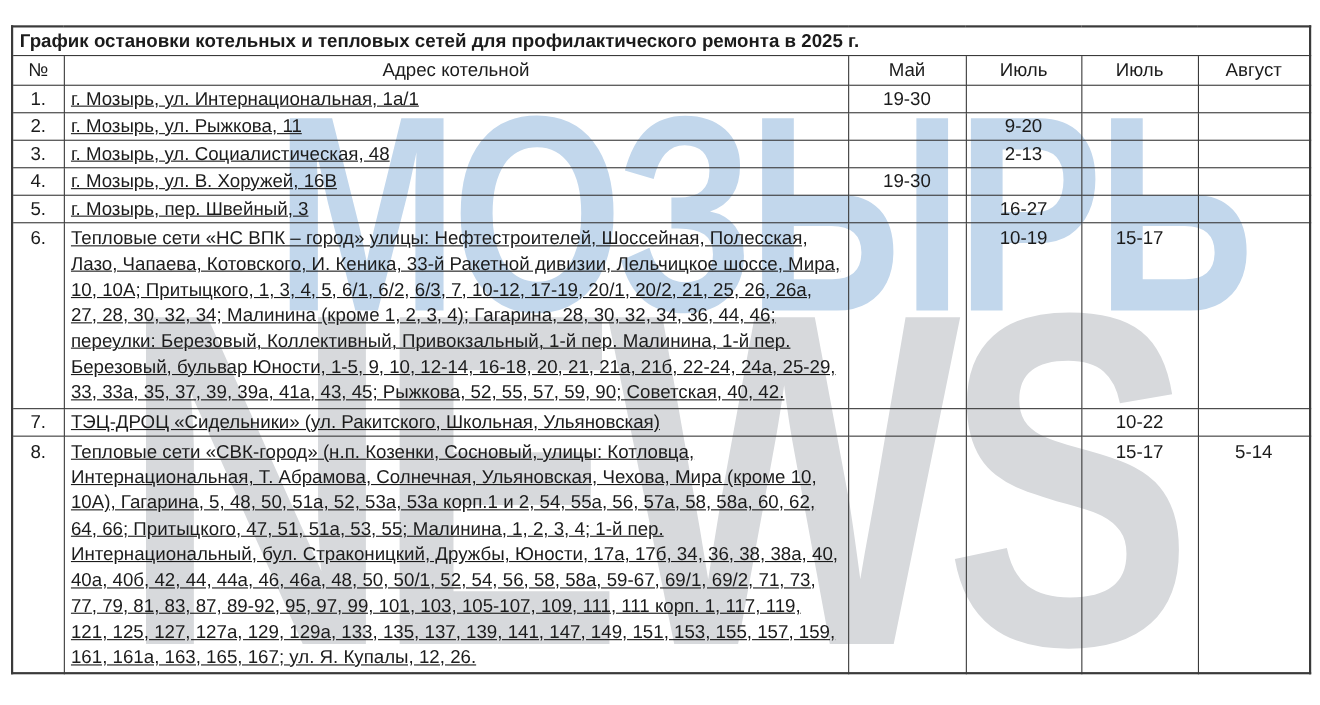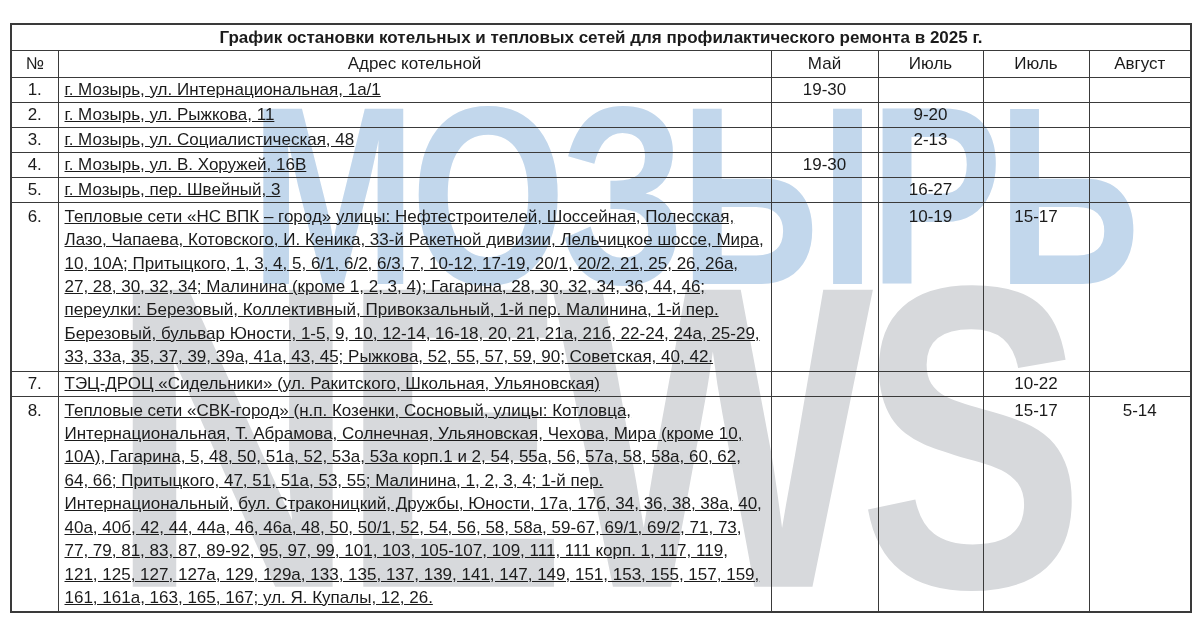--- a/index.html
+++ b/index.html
@@ -35,21 +35,21 @@
   table.sched td{
     border:1.5px solid #3a3a3a;
     padding:1px 6px;
     vertical-align:top;
     font-size:17px;
     line-height:23.4px;
     background:transparent;
     overflow:hidden;
   }
   td.title-cell{
-    text-align:center;font-weight:bold;height:20px;line-height:20px;
+    text-align:left;font-weight:bold;height:20px;line-height:20px;
   }
   td.hdr{
     text-align:center;height:21px;line-height:21px;
   }
   td.num-cell{text-align:center;}
   td.addr-cell{padding-left:9px;text-decoration:underline;}
   td.month-cell{text-align:center;font-weight:normal;}
   tr.short-row td{height:22px;line-height:22px;}
   tr.tall-row td{padding-top:2px;padding-bottom:2px;}
 </style>

